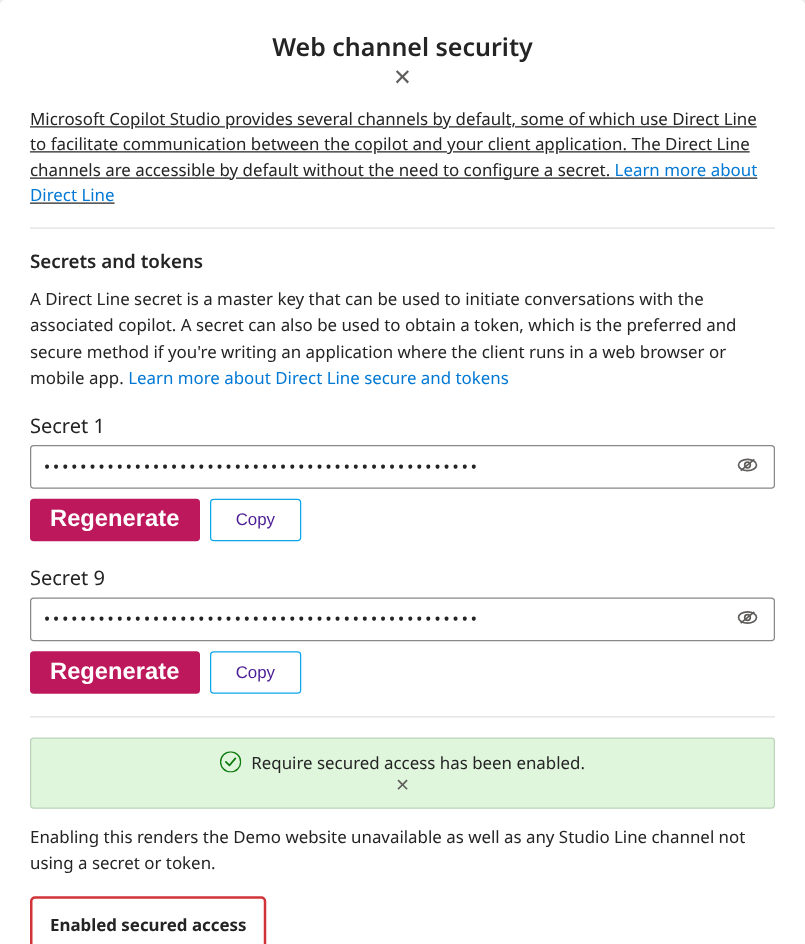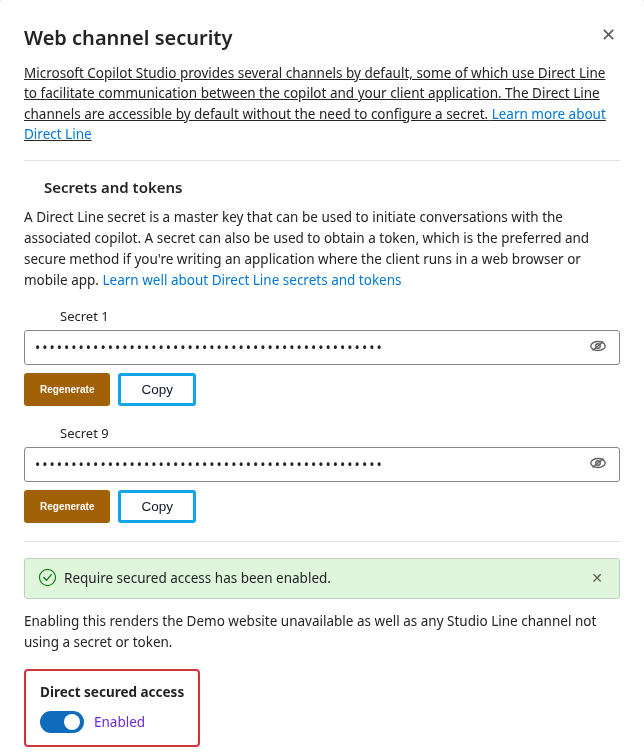--- a/index.html
+++ b/index.html
@@ -18,22 +18,23 @@
       width: 644px;
       min-height: 755px;
       border-radius: 4px;
       box-shadow: 0 4px 24px rgba(0,0,0,0.18);
       padding: 24px 24px 32px 24px;
       position: relative;
     }
     .modal-header {
       display: flex;
       justify-content: space-between;
-      align-items: flex-start;
+      align-items: center;
       margin-bottom: 12px;
+      flex-direction: column;
     }
     .modal-title {
       font-size: 20px;
       font-weight: 600;
       color: #242424;
     }
     .close-btn {
       background: none;
       border: none;
       cursor: pointer;
@@ -56,34 +57,32 @@
     }
     .divider {
       border: none;
       border-top: 1px solid #e0e0e0;
       margin: 16px 0;
     }
     .section-title {
       font-size: 15px;
       font-weight: 600;
       margin-bottom: 10px;
-      margin-left: 20px;
     }
     .body-text {
       font-size: 13.5px;
       color: #242424;
       line-height: 1.55;
       margin-bottom: 16px;
     }
     .field-label {
-      font-size: 13px;
+      font-size: 16px;
       color: #242424;
       margin-bottom: 5px;
       font-weight: 400;
-      margin-left: 36px;
     }
     .secret-field-row {
       display: flex;
       align-items: center;
       border: 1px solid #8a8886;
       border-radius: 3px;
       padding: 6px 10px;
       margin-bottom: 8px;
       background: #fff;
     }
@@ -103,48 +102,49 @@
       font-size: 17px;
       padding: 0 2px;
       line-height: 1;
     }
     .btn-row {
       display: flex;
       gap: 8px;
       margin-bottom: 18px;
     }
     .btn-regenerate {
-      background: #a16207;
+      background: #be185d;
       color: #fff;
       border: none;
       border-radius: 3px;
       padding: 6px 16px;
-      font-size: 10px;
+      font-size: 19px;
       font-weight: 600;
       cursor: pointer;
     }
     .btn-copy {
       background: #fff;
-      color: #0f172a;
-      border: 3px solid #0ea5e9;
+      color: #4c1d95;
+      border: 1px solid #0ea5e9;
       border-radius: 3px;
       padding: 6px 20px;
       font-size: 13.5px;
       cursor: pointer;
     }
     .secured-access-section { margin-top: 4px; }
     .success-banner {
       background: #dff6dd;
       border: 1px solid #bad3ba;
       border-radius: 3px;
       padding: 10px 14px;
       display: flex;
       align-items: center;
       justify-content: space-between;
       margin-bottom: 12px;
+      flex-direction: column;
     }
     .success-banner-left {
       display: flex;
       align-items: center;
       gap: 8px;
     }
     .success-icon {
       color: #107c10;
       font-size: 16px;
       line-height: 1;
@@ -227,21 +227,21 @@
     <span>Microsoft Copilot Studio provides several channels by default, some of which use Direct Line to facilitate communication between the copilot and your client application. The Direct Line channels are accessible by default without the need to configure a secret.</span>
     <a class="link" href="#">Learn more about Direct Line</a>
   </p>
 
   <hr class="divider">
 
   <div>
     <div class="section-title">Secrets and tokens</div>
     <p class="body-text">
       <span>A Direct Line secret is a master key that can be used to initiate conversations with the associated copilot. A secret can also be used to obtain a token, which is the preferred and secure method if you're writing an application where the client runs in a web browser or mobile app.</span>
-      <a class="link" href="#">Learn well about Direct Line secrets and tokens</a>
+      <a class="link" href="#">Learn more about Direct Line secure and tokens</a>
     </p>
 
     <div>
       <div class="field-label">Secret 1</div>
       <div class="secret-field-row">
         <span class="secret-dots">••••••••••••••••••••••••••••••••••••••••••••••••</span>
         <button class="eye-btn">
           <svg width="18" height="18" viewBox="0 0 20 20" fill="none">
             <ellipse cx="10" cy="10" rx="8" ry="5" stroke="#605e5c" stroke-width="1.5" fill="none"></ellipse>
             <circle cx="10" cy="10" r="2.5" stroke="#605e5c" stroke-width="1.5" fill="none"></circle>
@@ -289,21 +289,21 @@
         </span>
         <span class="success-text">Require secured access has been enabled.</span>
       </div>
       <button class="banner-close">✕</button>
     </div>
 
     <p class="enabling-text">Enabling this renders the Demo website unavailable as well as any Studio Line channel not using a secret or token.</p>
 
     
     <div class="secured-access-box">
-      <div class="secured-access-label">Direct secured access</div>
+      <div class="secured-access-label">Enabled secured access</div>
       <div class="toggle-row">
         <div class="toggle-switch">
           <div class="toggle-track">
             <div class="toggle-thumb"></div>
           </div>
         </div>
         <span class="toggle-label">Enabled</span>
       </div>
     </div>
   </div>

